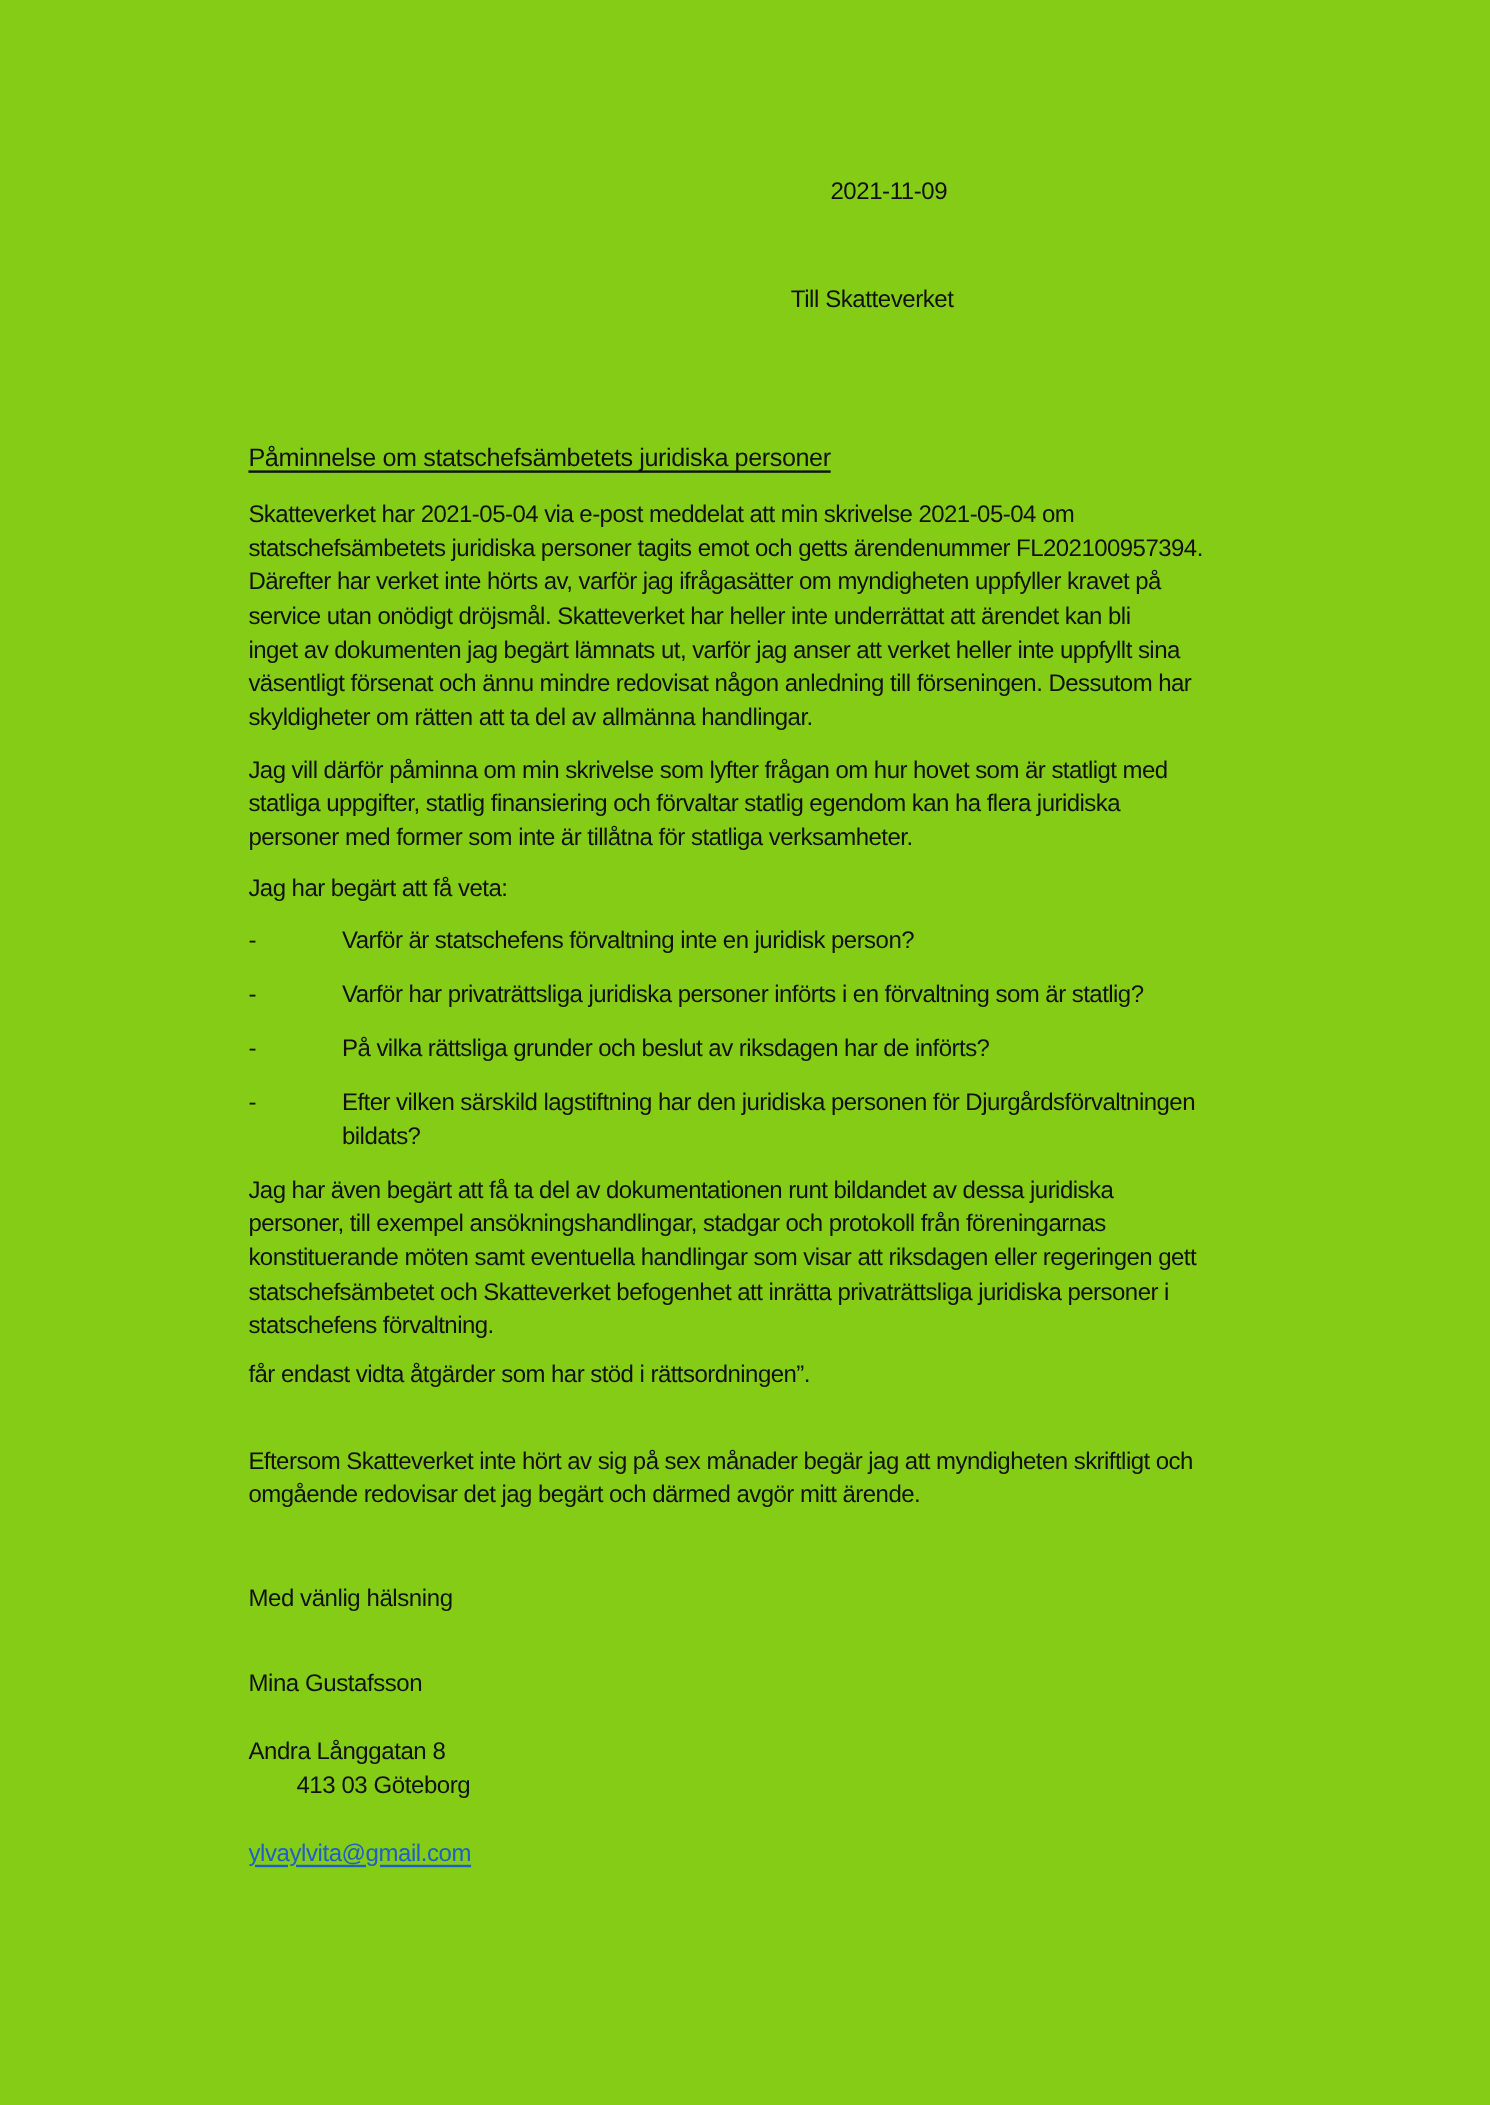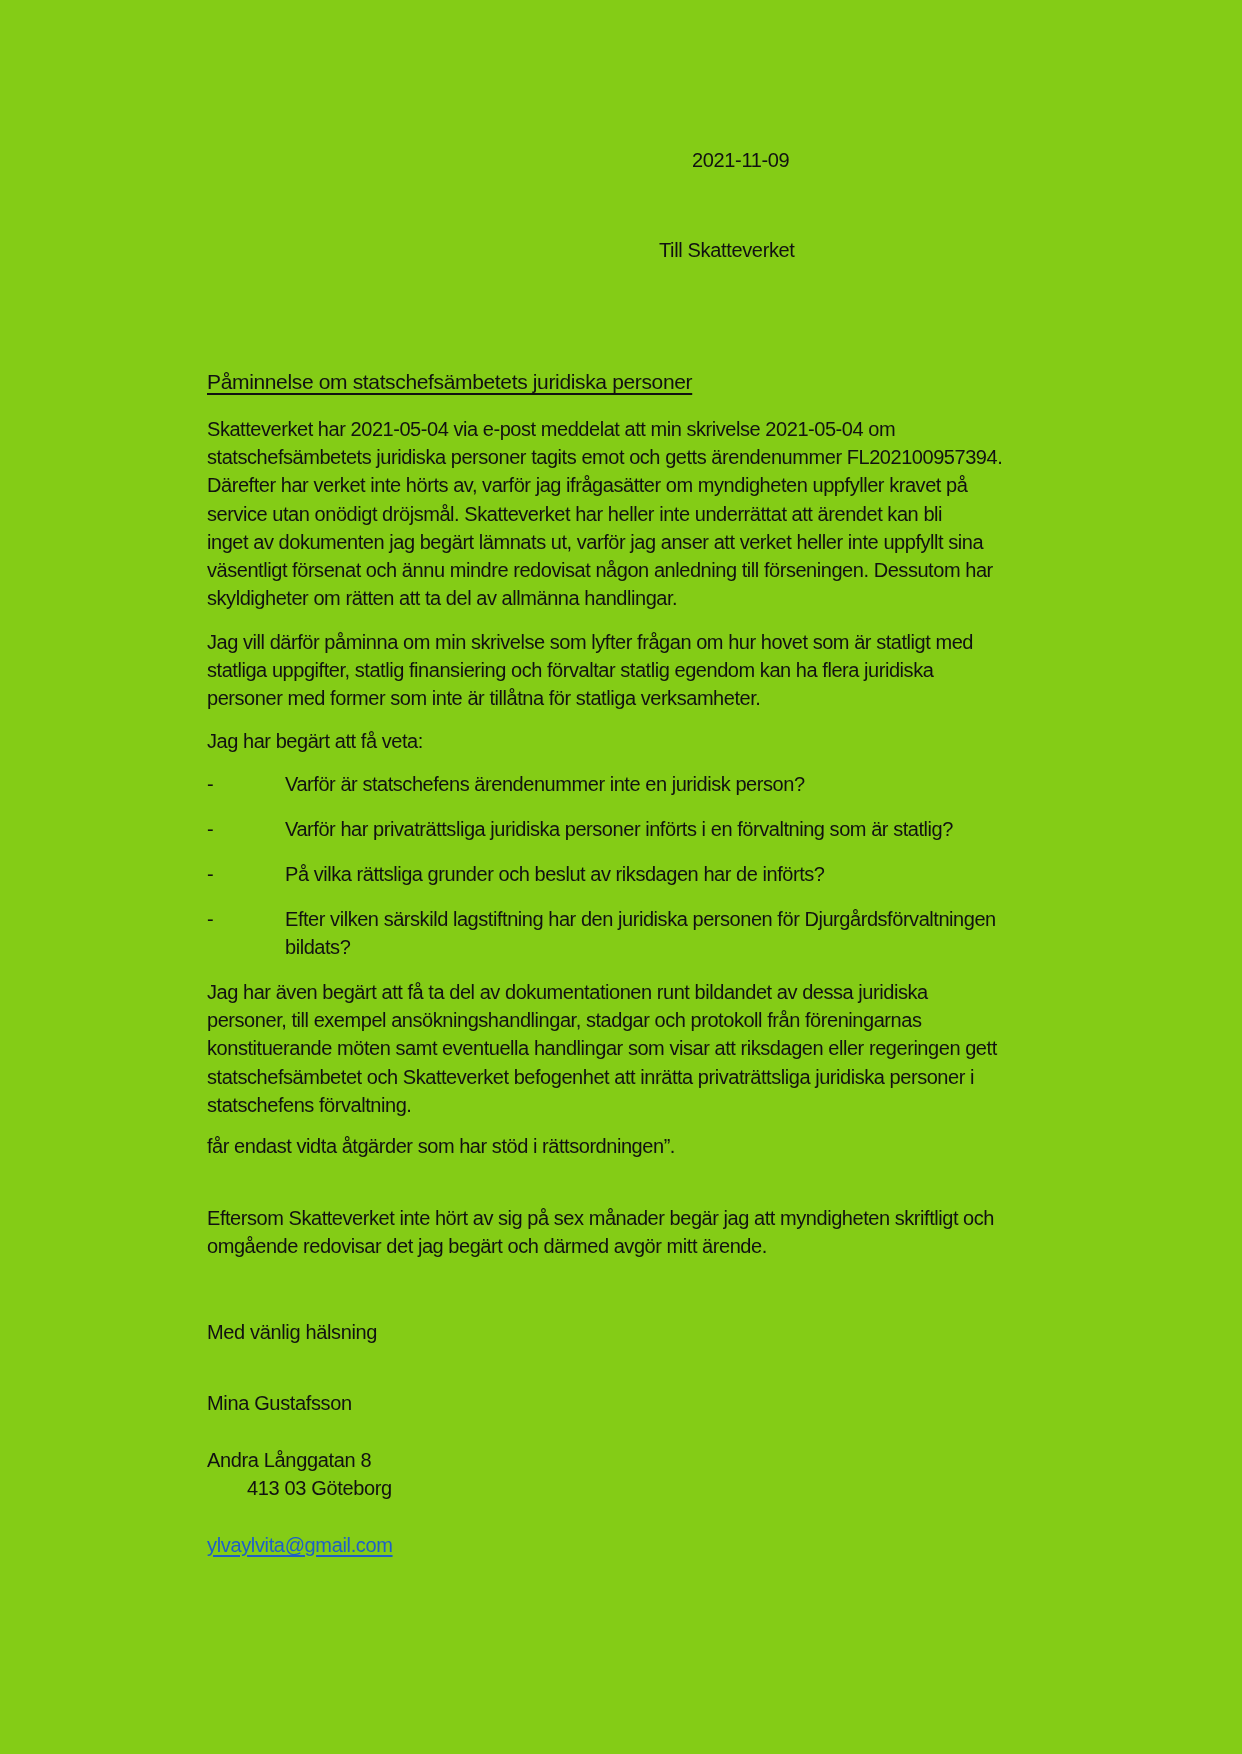--- a/index.html
+++ b/index.html
@@ -104,21 +104,21 @@
     <span class="line">personer med former som inte är tillåtna för statliga verksamheter.</span>
   </div>
 
   <div class="para p3">
     <span class="line">Jag har begärt att få veta:</span>
   </div>
 
   <div class="bullet b1">
     <span class="dash">-</span>
     <span class="btext">
-      <span class="line">Varför är statschefens ärendenummer inte en juridisk person?</span>
+      <span class="line">Varför är statschefens förvaltning inte en juridisk person?</span>
     </span>
   </div>
   <div class="bullet b2">
     <span class="dash">-</span>
     <span class="btext">
       <span class="line">Varför har privaträttsliga juridiska personer införts i en förvaltning som är statlig?</span>
     </span>
   </div>
   <div class="bullet b3">
     <span class="dash">-</span>

